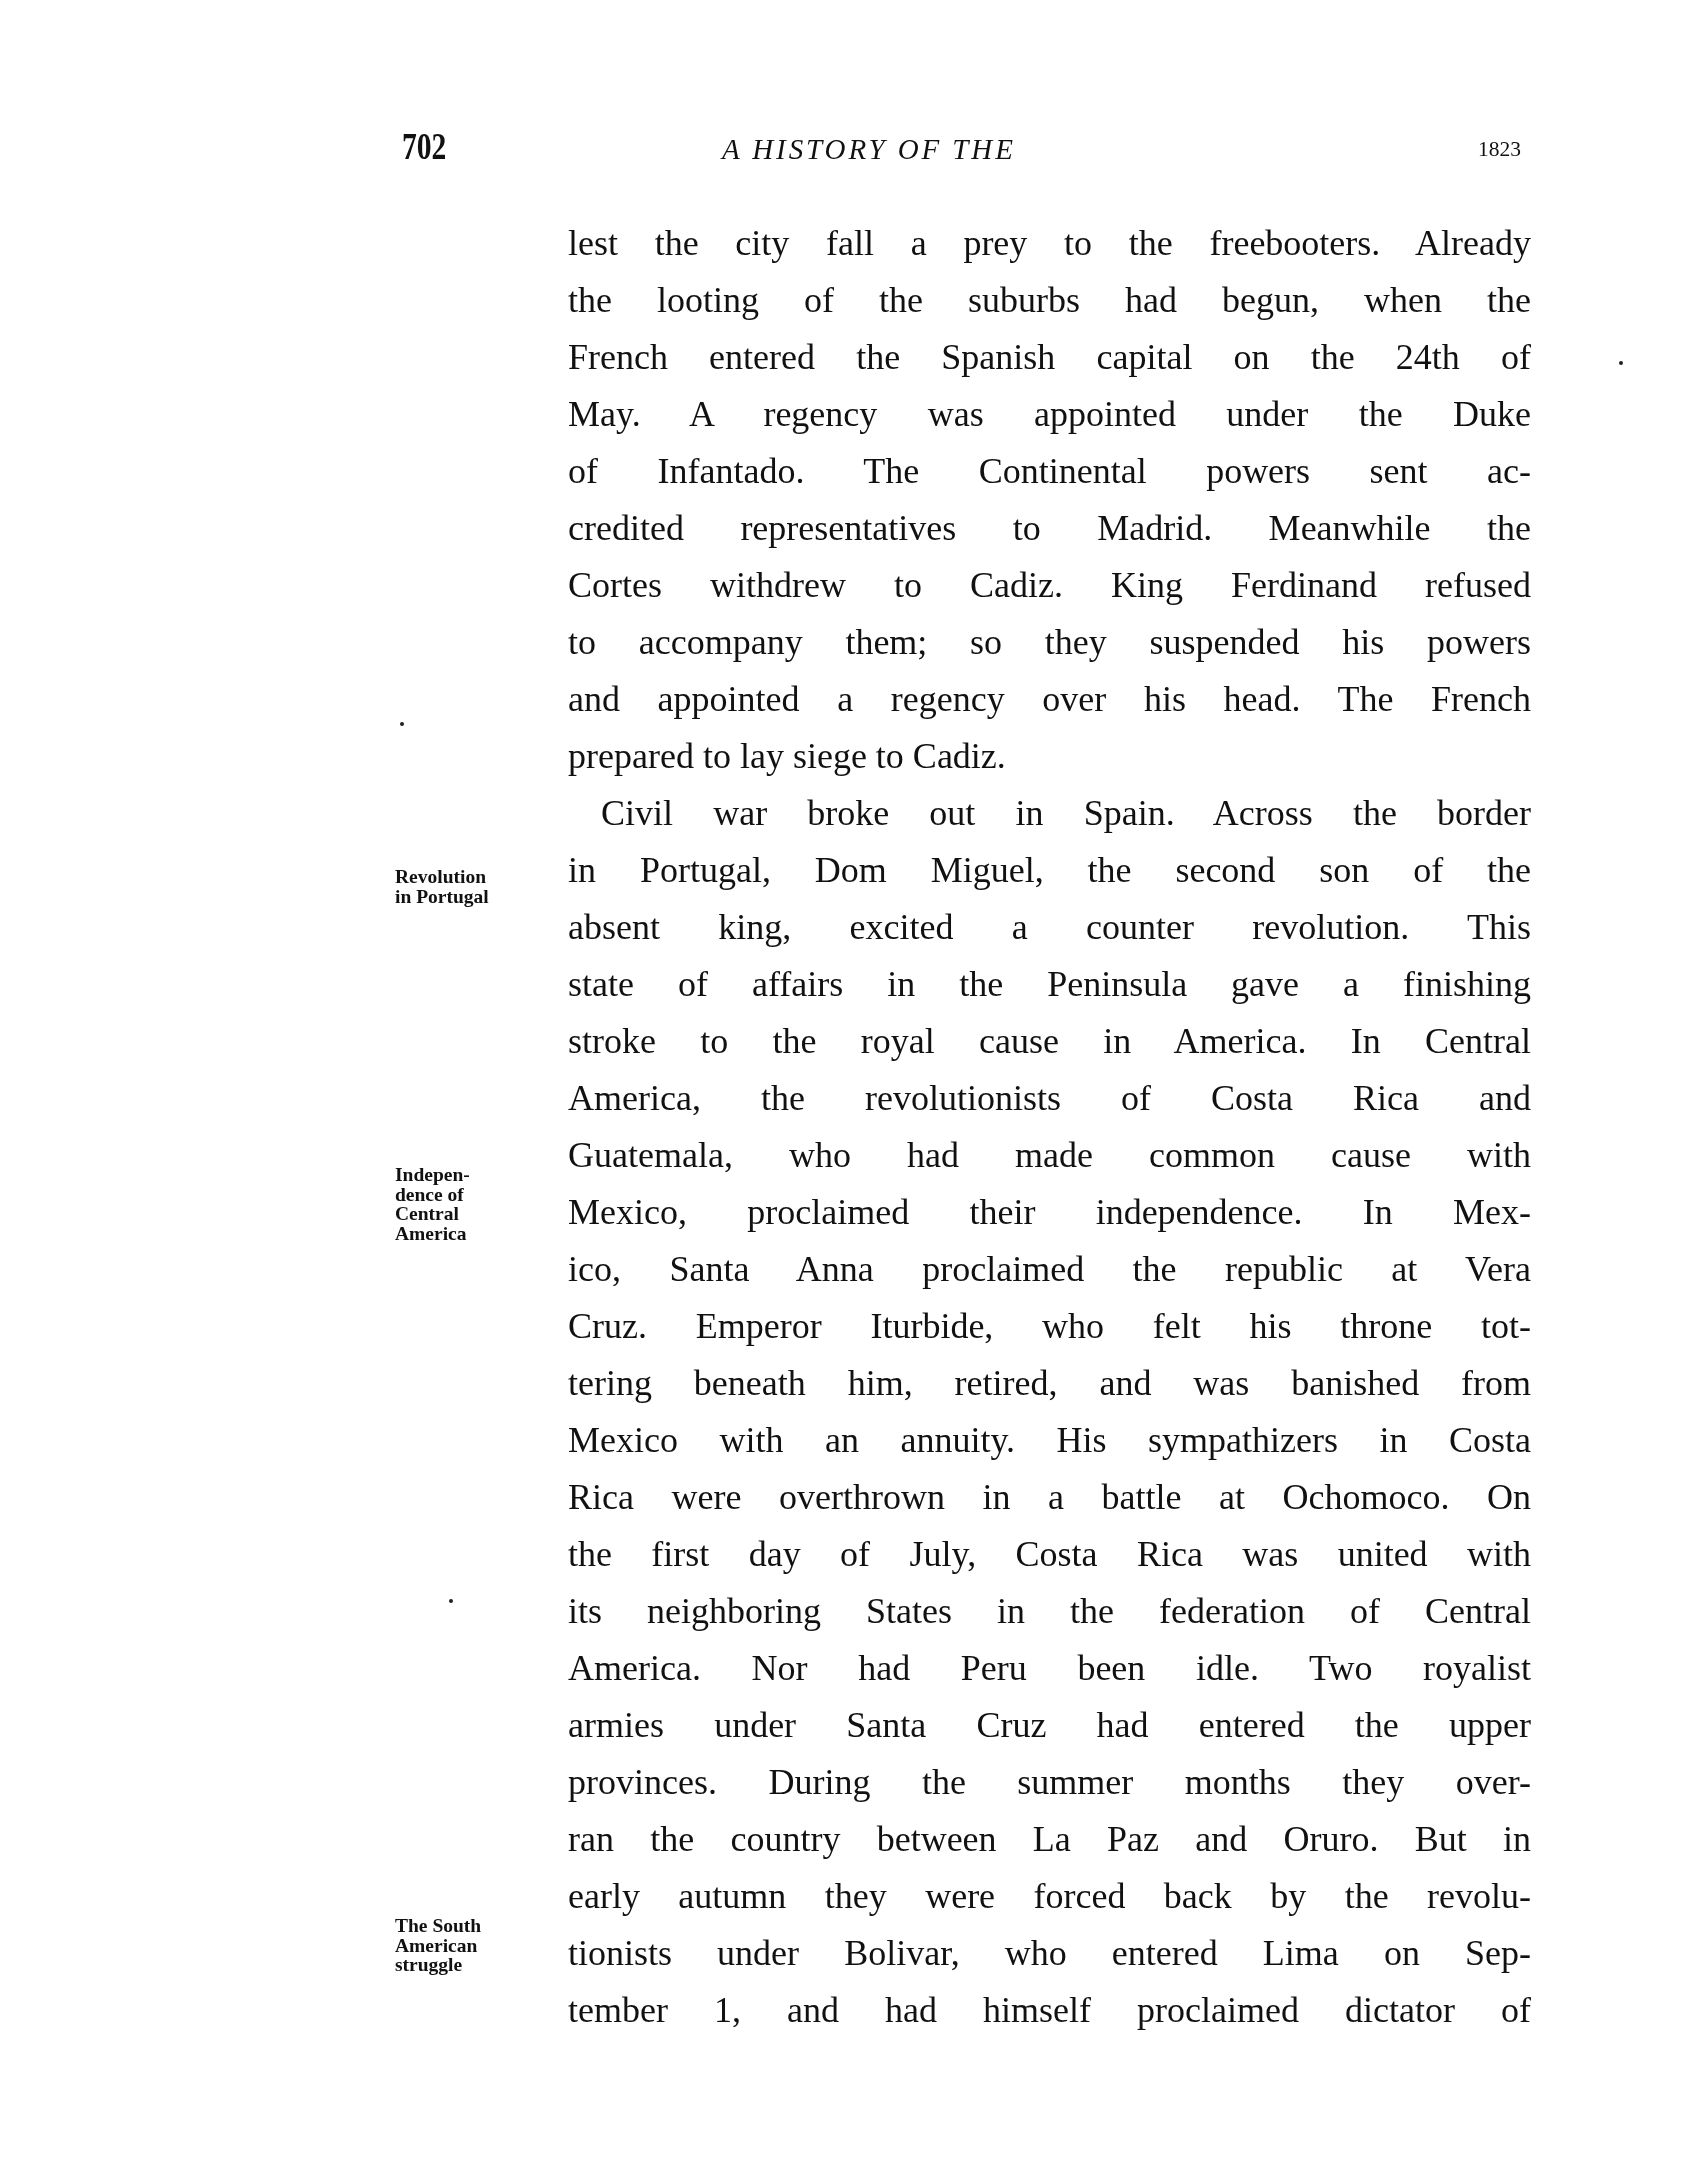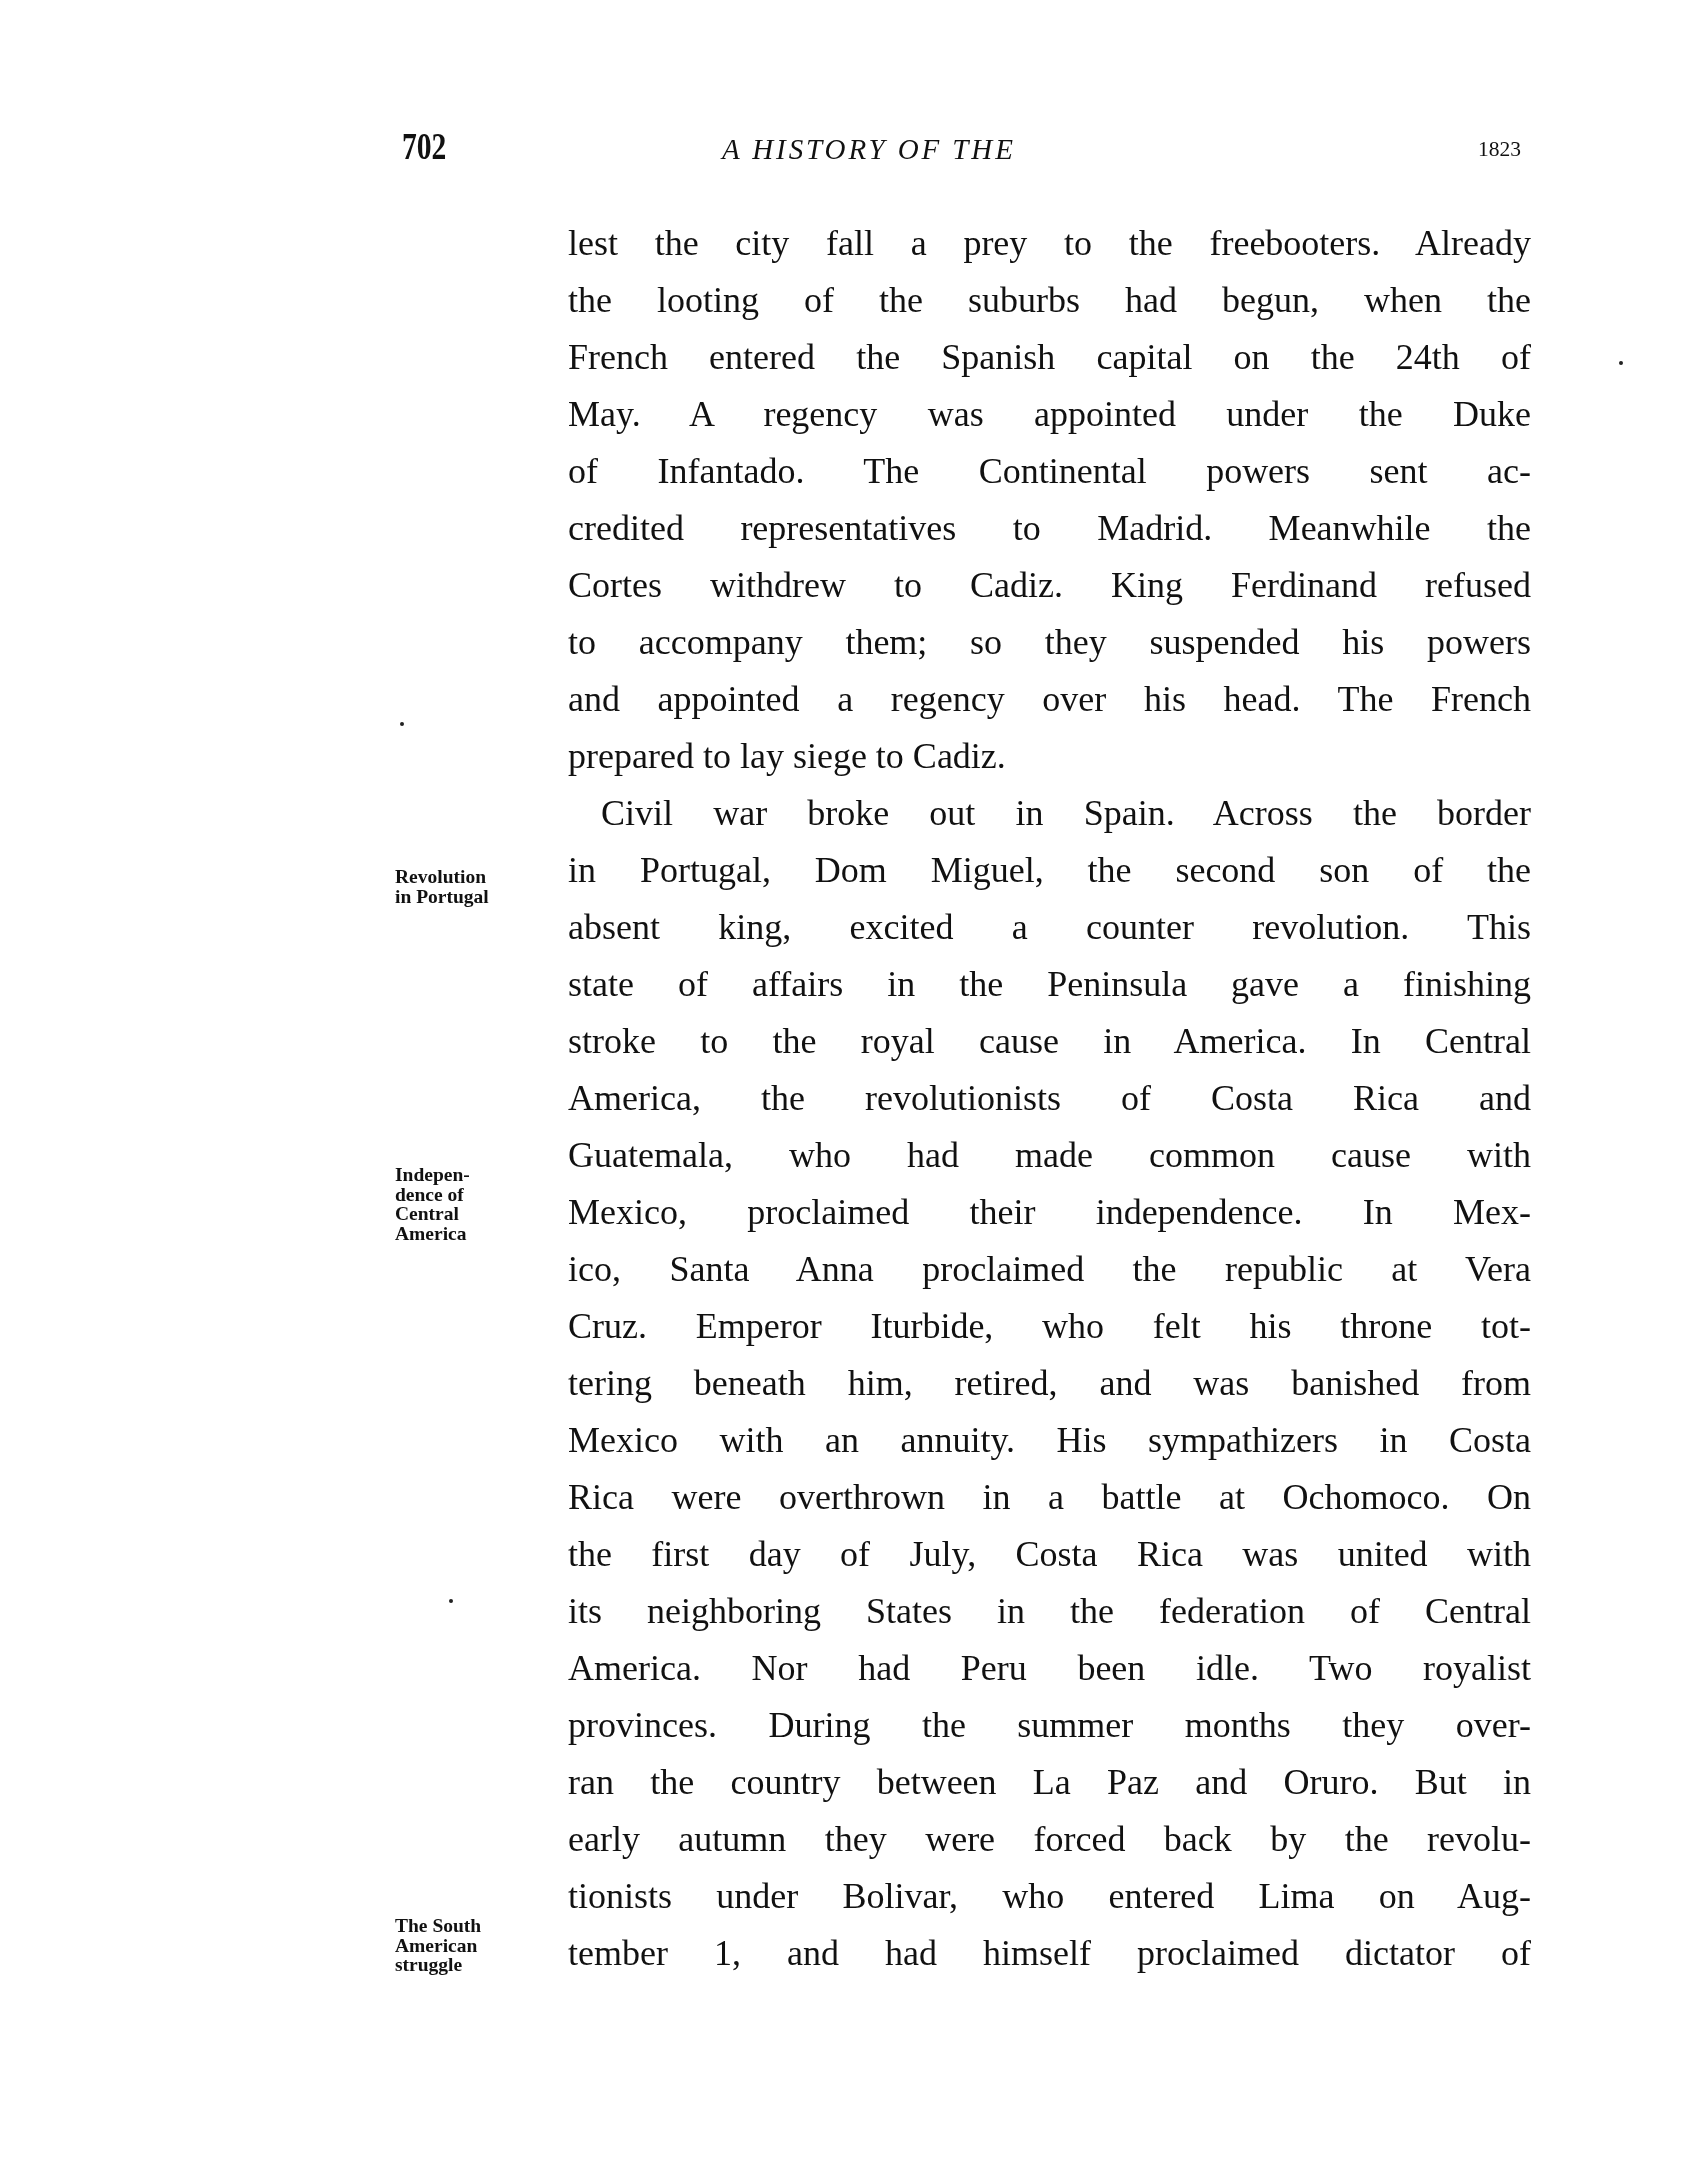--- a/index.html
+++ b/index.html
@@ -44,24 +44,25 @@
   <div class="line">Guatemala, who had made common cause with</div>
   <div class="line">Mexico, proclaimed their independence. In Mex-</div>
   <div class="line">ico, Santa Anna proclaimed the republic at Vera</div>
   <div class="line">Cruz. Emperor Iturbide, who felt his throne tot-</div>
   <div class="line">tering beneath him, retired, and was banished from</div>
   <div class="line">Mexico with an annuity. His sympathizers in Costa</div>
   <div class="line">Rica were overthrown in a battle at Ochomoco. On</div>
   <div class="line">the first day of July, Costa Rica was united with</div>
   <div class="line">its neighboring States in the federation of Central</div>
   <div class="line">America. Nor had Peru been idle. Two royalist</div>
+  <div class="line">armies under Santa Cruz had entered the upper</div>
   <div class="line">provinces. During the summer months they over-</div>
   <div class="line">ran the country between La Paz and Oruro. But in</div>
   <div class="line">early autumn they were forced back by the revolu-</div>
-  <div class="line">tionists under Bolivar, who entered Lima on Aug-</div>
+  <div class="line">tionists under Bolivar, who entered Lima on Sep-</div>
   <div class="line">tember 1, and had himself proclaimed dictator of</div>
 </div>
 
 <div class="margin-note" style="top:831px;">
   <div>Revolution</div>
   <div>in Portugal</div>
 </div>
 
 <div class="margin-note" style="top:1129px;">
   <div>Indepen-</div>

